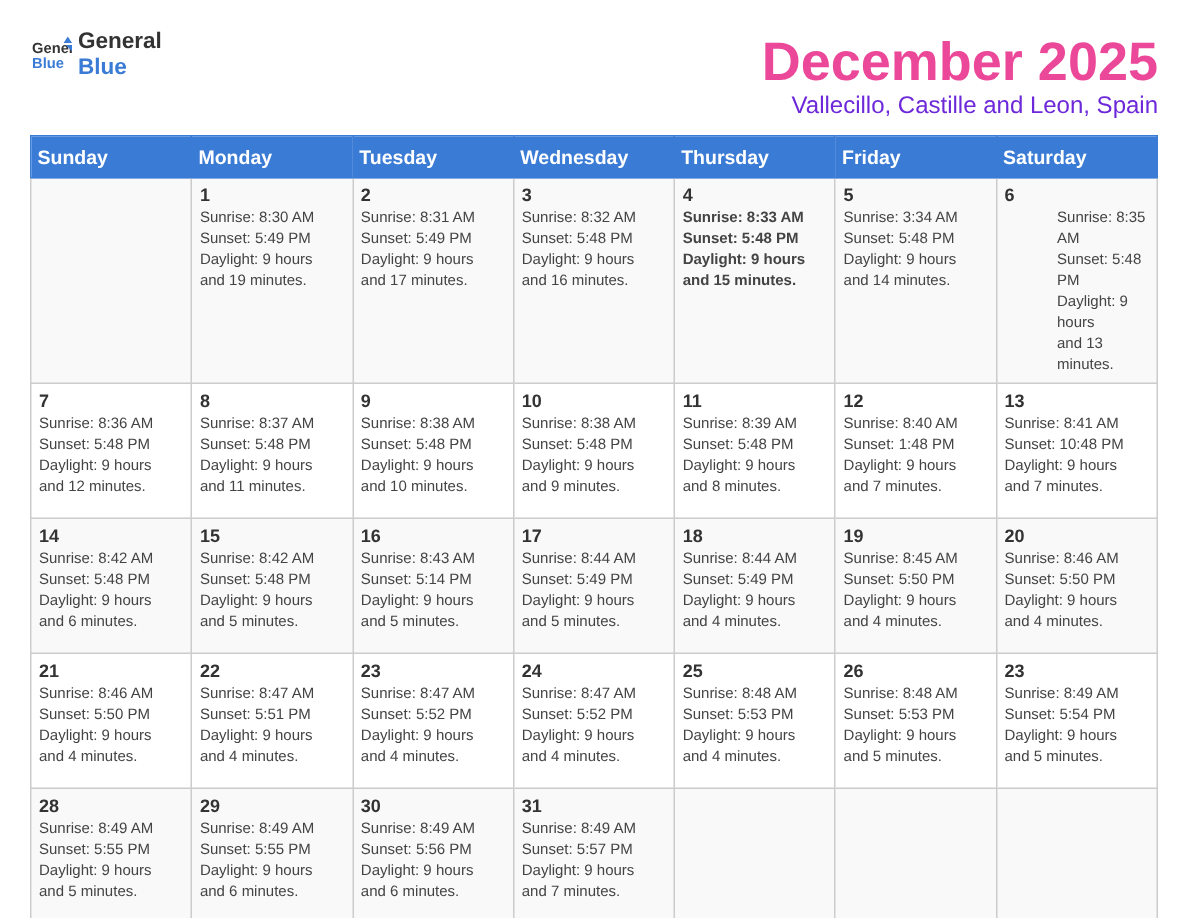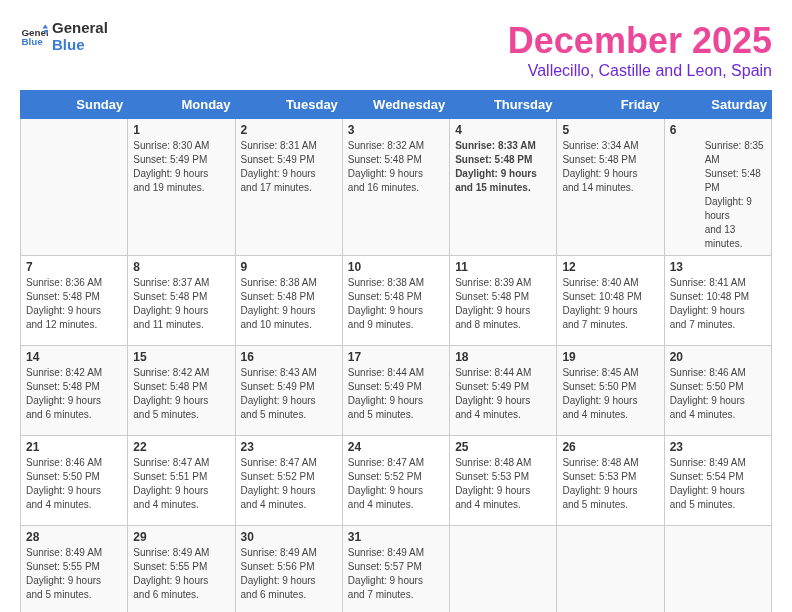--- a/index.html
+++ b/index.html
@@ -41,21 +41,21 @@
       width: 100%;
       border-collapse: collapse;
       table-layout: fixed;
     }
     thead tr th {
       background-color: #3a7bd5;
       color: #fff;
       font-size: 13px;
       font-weight: bold;
       padding: 6px 4px;
-      text-align: right;
+      text-align: left;
       border: 1px solid #3a7bd5;
     }
     tbody tr td {
       border: 1px solid #ccc;
       vertical-align: top;
       padding: 4px 5px;
       font-size: 10.5px;
       color: #333;
       height: 90px;
     }
@@ -191,21 +191,21 @@
         <td>
           <span class="day-number">11</span>
           <div class="day-info" style="white-space: pre-line;">Sunrise: 8:39 AM
 Sunset: 5:48 PM
 Daylight: 9 hours
 and 8 minutes.</div>
         </td>
         <td>
           <span class="day-number">12</span>
           <div class="day-info" style="white-space: pre-line;">Sunrise: 8:40 AM
-Sunset: 10:48 PM
+Sunset: 1:48 PM
 Daylight: 9 hours
 and 7 minutes.</div>
         </td>
         <td>
           <span class="day-number">13</span>
           <div class="day-info" style="white-space: pre-line;">Sunrise: 8:41 AM
 Sunset: 10:48 PM
 Daylight: 9 hours
 and 7 minutes.</div>
         </td>
@@ -221,21 +221,21 @@
         <td>
           <span class="day-number">15</span>
           <div class="day-info" style="white-space: pre-line;">Sunrise: 8:42 AM
 Sunset: 5:48 PM
 Daylight: 9 hours
 and 5 minutes.</div>
         </td>
         <td>
           <span class="day-number">16</span>
           <div class="day-info" style="white-space: pre-line;">Sunrise: 8:43 AM
-Sunset: 5:49 PM
+Sunset: 5:14 PM
 Daylight: 9 hours
 and 5 minutes.</div>
         </td>
         <td>
           <span class="day-number">17</span>
           <div class="day-info" style="white-space: pre-line;">Sunrise: 8:44 AM
 Sunset: 5:49 PM
 Daylight: 9 hours
 and 5 minutes.</div>
         </td>

